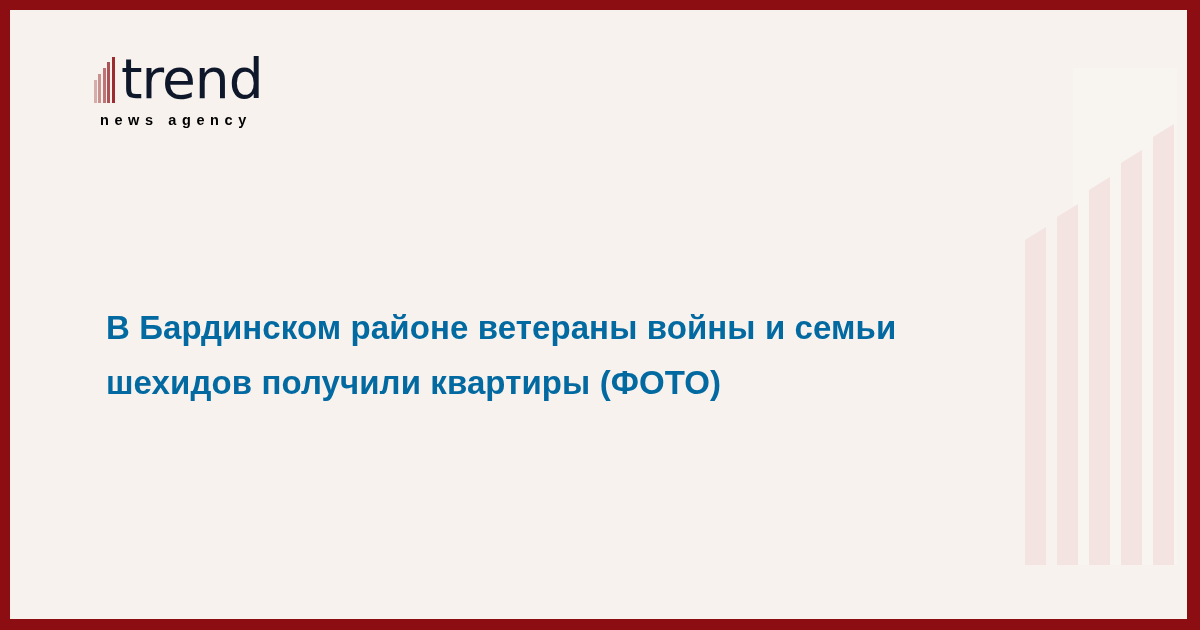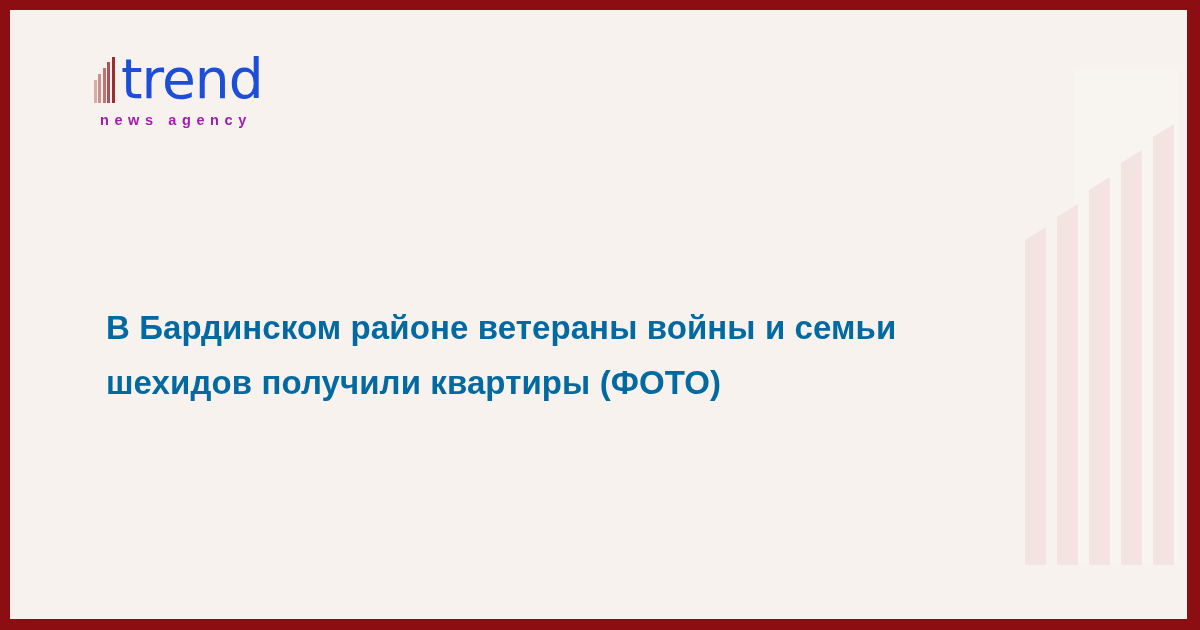--- a/index.html
+++ b/index.html
@@ -102,30 +102,30 @@
   .mk.m2 { height: 29px; opacity: 0.42; }
   .mk.m3 { height: 35px; opacity: 0.55; }
   .mk.m4 { height: 41px; opacity: 0.70; }
   .mk.m5 { height: 46px; opacity: 0.86; }
 
   .logo-word {
     font-family: "DejaVu Sans", sans-serif;
     font-size: 55px;
     line-height: 52px;
     font-weight: 400;
-    color: #1d4ed8;
+    color: #0f172a;
     letter-spacing: -1px;
   }
   .logo-sub {
     margin-top: 7px;
     margin-left: 6px;
     font-family: "Liberation Sans", sans-serif;
     font-size: 14.5px;
     font-weight: 700;
-    color: #a21caf;
+    color: #000000;
     letter-spacing: 5.6px;
   }
 
   
   .headline {
     position: absolute;
     left: 96px;
     top: 268px;
     width: 930px;
     font-family: "Liberation Sans", sans-serif;

